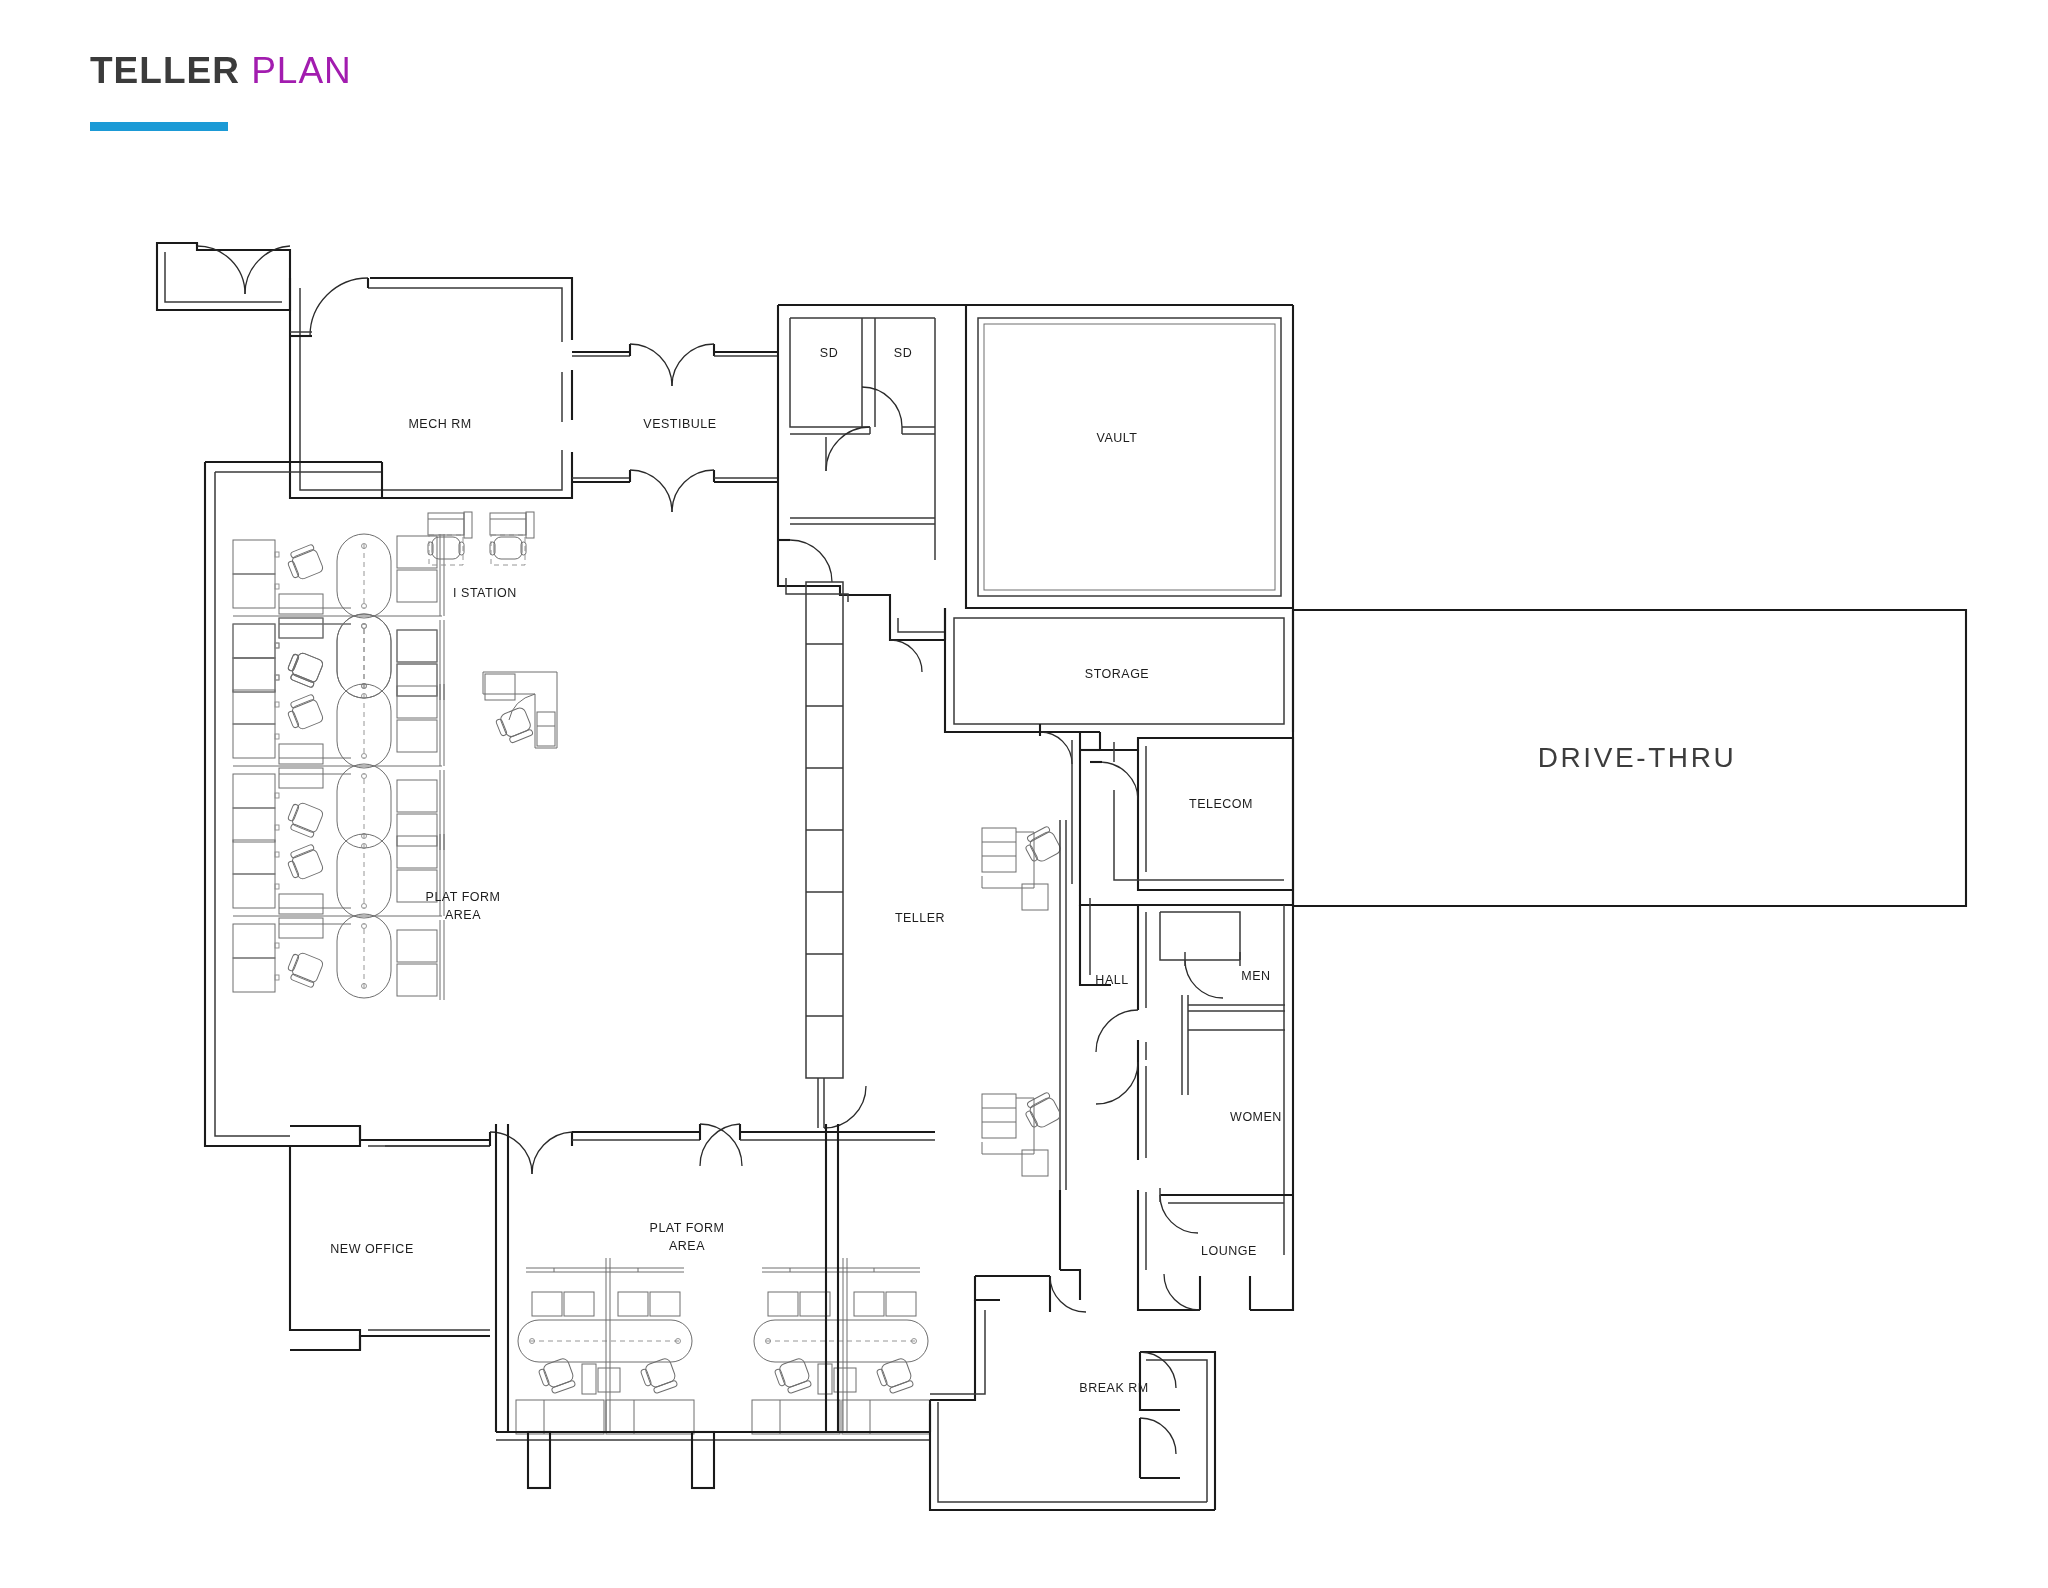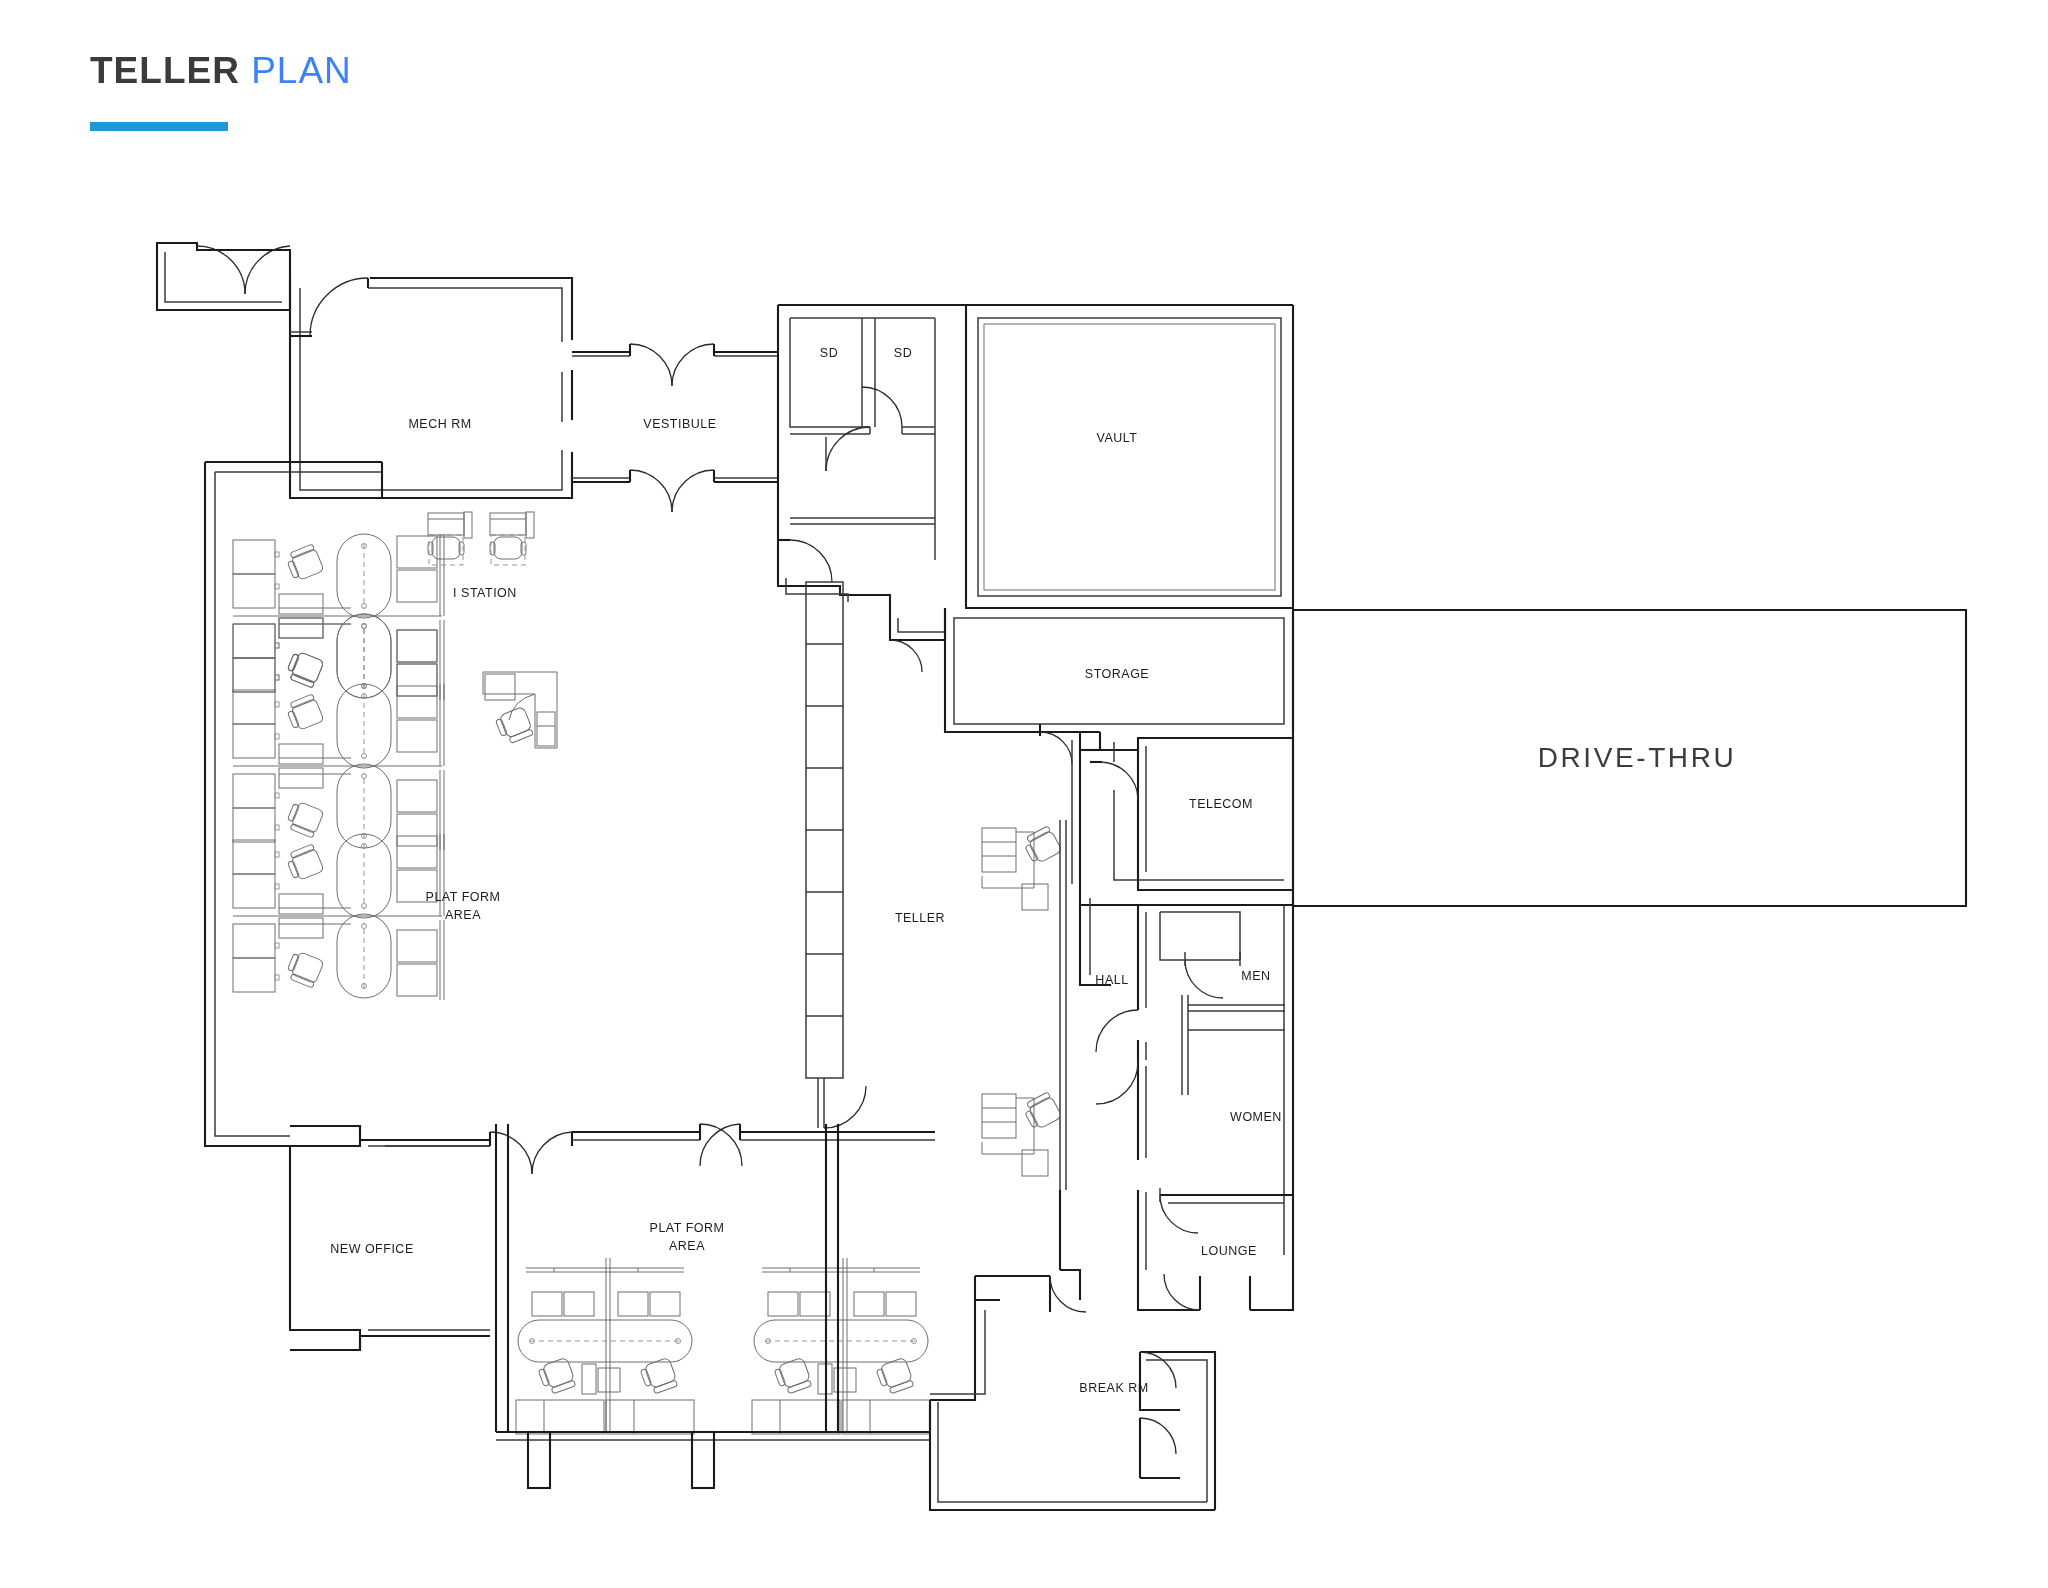--- a/index.html
+++ b/index.html
@@ -11,21 +11,21 @@
   }
   #page{position:relative;width:2048px;height:1588px;background:#fff;}
 
   
   #header{position:absolute;left:90px;top:52px;}
   #title{
     font-size:37px;letter-spacing:1.0px;color:#3b3b3b;white-space:nowrap;
     line-height:1;
   }
   #title .bold{font-weight:700;}
-  #title .light{font-weight:300;color:#3b82f6;}
+  #title .light{font-weight:300;color:#a21caf;}
   #accent-bar{
     position:absolute;left:90px;top:122px;
     width:138px;height:9px;background:#1b9ad6;
   }
 
   
   #drawing{position:absolute;left:0;top:0;width:2048px;height:1588px;}
   svg{display:block;}
 
   .w   {fill:none;stroke:#1a1a1a;stroke-width:2.1;}      

